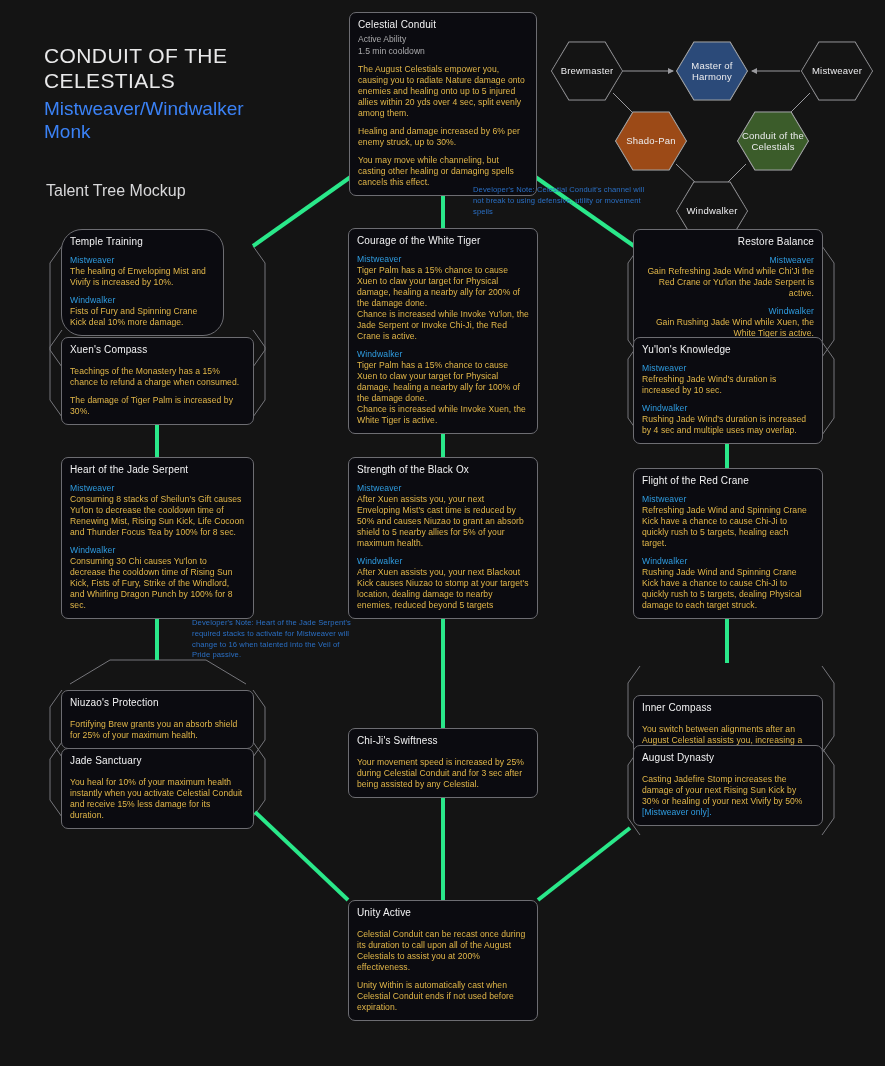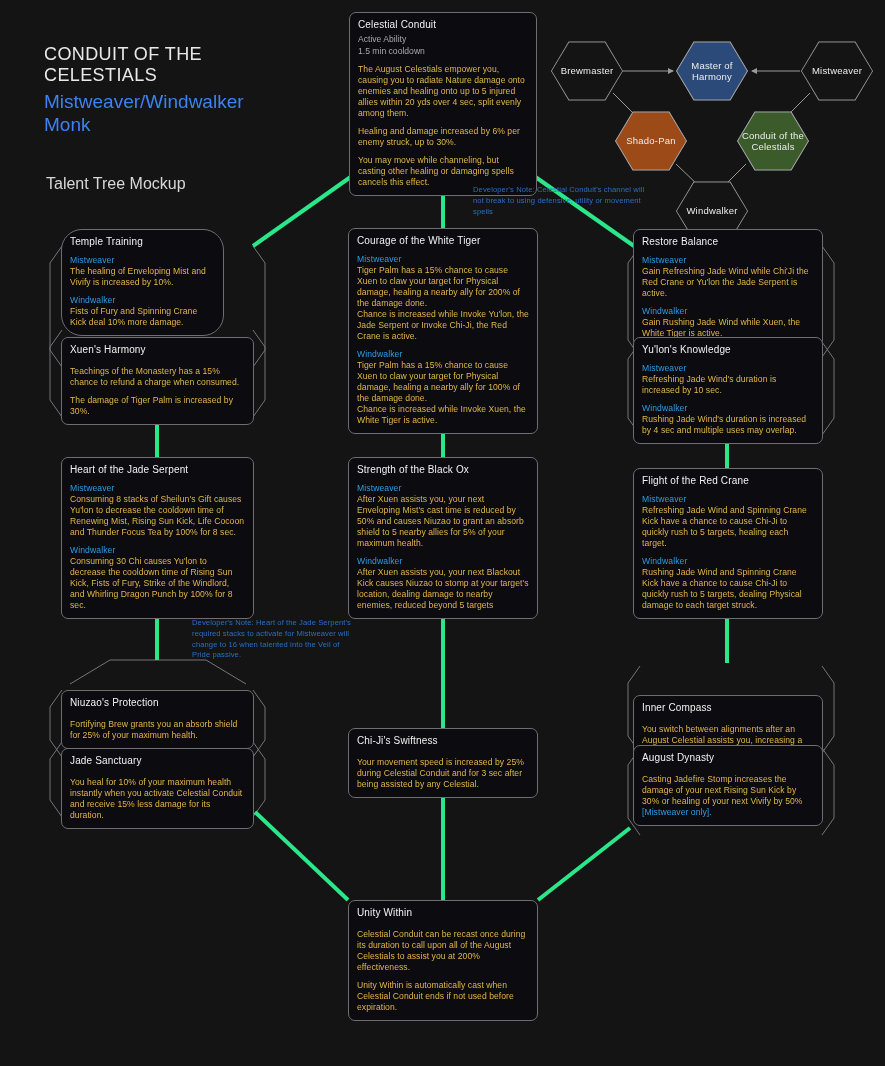--- a/index.html
+++ b/index.html
@@ -11,21 +11,21 @@
     overflow: hidden;
   }
   #root { position: relative; width: 885px; height: 1066px; background: #141414; }
 
   
   #links { position: absolute; left: 0; top: 0; width: 885px; height: 1066px; }
 
   
   .title-block { position: absolute; left: 44px; top: 44px; width: 300px; }
   .title-main {
-    font-size: 18px; letter-spacing: .4px; color: #e9e9ea;
+    font-size: 21px; letter-spacing: .4px; color: #e9e9ea;
     line-height: 1.17; font-weight: 400; margin: 0;
   }
   .title-sub {
     font-size: 19px; color: #3b82f6; line-height: 1.2; margin: 5px 0 0 0; font-weight: 400;
   }
   .title-note {
     font-size: 16px; color: #d8d8da; margin: 38px 0 0 2px; font-weight: 400;
   }
 
   
@@ -231,21 +231,21 @@
       <div class="spec">Mistweaver</div>
       <div class="body">The healing of Enveloping Mist and Vivify is increased by 10%.</div>
     </div>
     <div class="tsec">
       <div class="spec">Windwalker</div>
       <div class="body">Fists of Fury and Spinning Crane Kick deal 10% more damage.</div>
     </div>
   </div>
 
   <div class="tbox" style="left:61px;top:337px;width:193px;">
-    <div class="tname">Xuen's Harmony</div>
+    <div class="tname">Xuen's Compass</div>
     <div class="gapline"></div>
     <div class="body">Teachings of the Monastery has a 15% chance to refund a charge when consumed.</div>
     <div class="gapline"></div>
     <div class="body">The damage of Tiger Palm is increased by 30%.</div>
   </div>
 
   <div class="tbox" style="left:61px;top:457px;width:193px;">
     <div class="tname">Heart of the Jade Serpent</div>
     <div class="tsec">
       <div class="spec">Mistweaver</div>
@@ -297,28 +297,28 @@
     </div>
   </div>
 
   <div class="tbox" style="left:348px;top:728px;width:190px;">
     <div class="tname">Chi-Ji's Swiftness</div>
     <div class="gapline"></div>
     <div class="body">Your movement speed is increased by 25% during Celestial Conduit and for 3 sec after being assisted by any Celestial.</div>
   </div>
 
   <div class="tbox" style="left:348px;top:900px;width:190px;">
-    <div class="tname">Unity Within</div>
+    <div class="tname">Unity Active</div>
     <div class="gapline"></div>
     <div class="body">Celestial Conduit can be recast once during its duration to call upon all of the August Celestials to assist you at 200% effectiveness.</div>
     <div class="gapline"></div>
     <div class="body">Unity Within is automatically cast when Celestial Conduit ends if not used before expiration.</div>
   </div>
 
-  <div class="tbox" style="left:633px;top:229px;width:190px;">
+  <div class="tbox" style="left:633px;top:229px;width:190px;text-align:right;">
     <div class="tname">Restore Balance</div>
     <div class="tsec">
       <div class="spec">Mistweaver</div>
       <div class="body">Gain Refreshing Jade Wind while Chi'Ji the Red Crane or Yu'lon the Jade Serpent is active.</div>
     </div>
     <div class="tsec">
       <div class="spec">Windwalker</div>
       <div class="body">Gain Rushing Jade Wind while Xuen, the White Tiger is active.</div>
     </div>
   </div>

